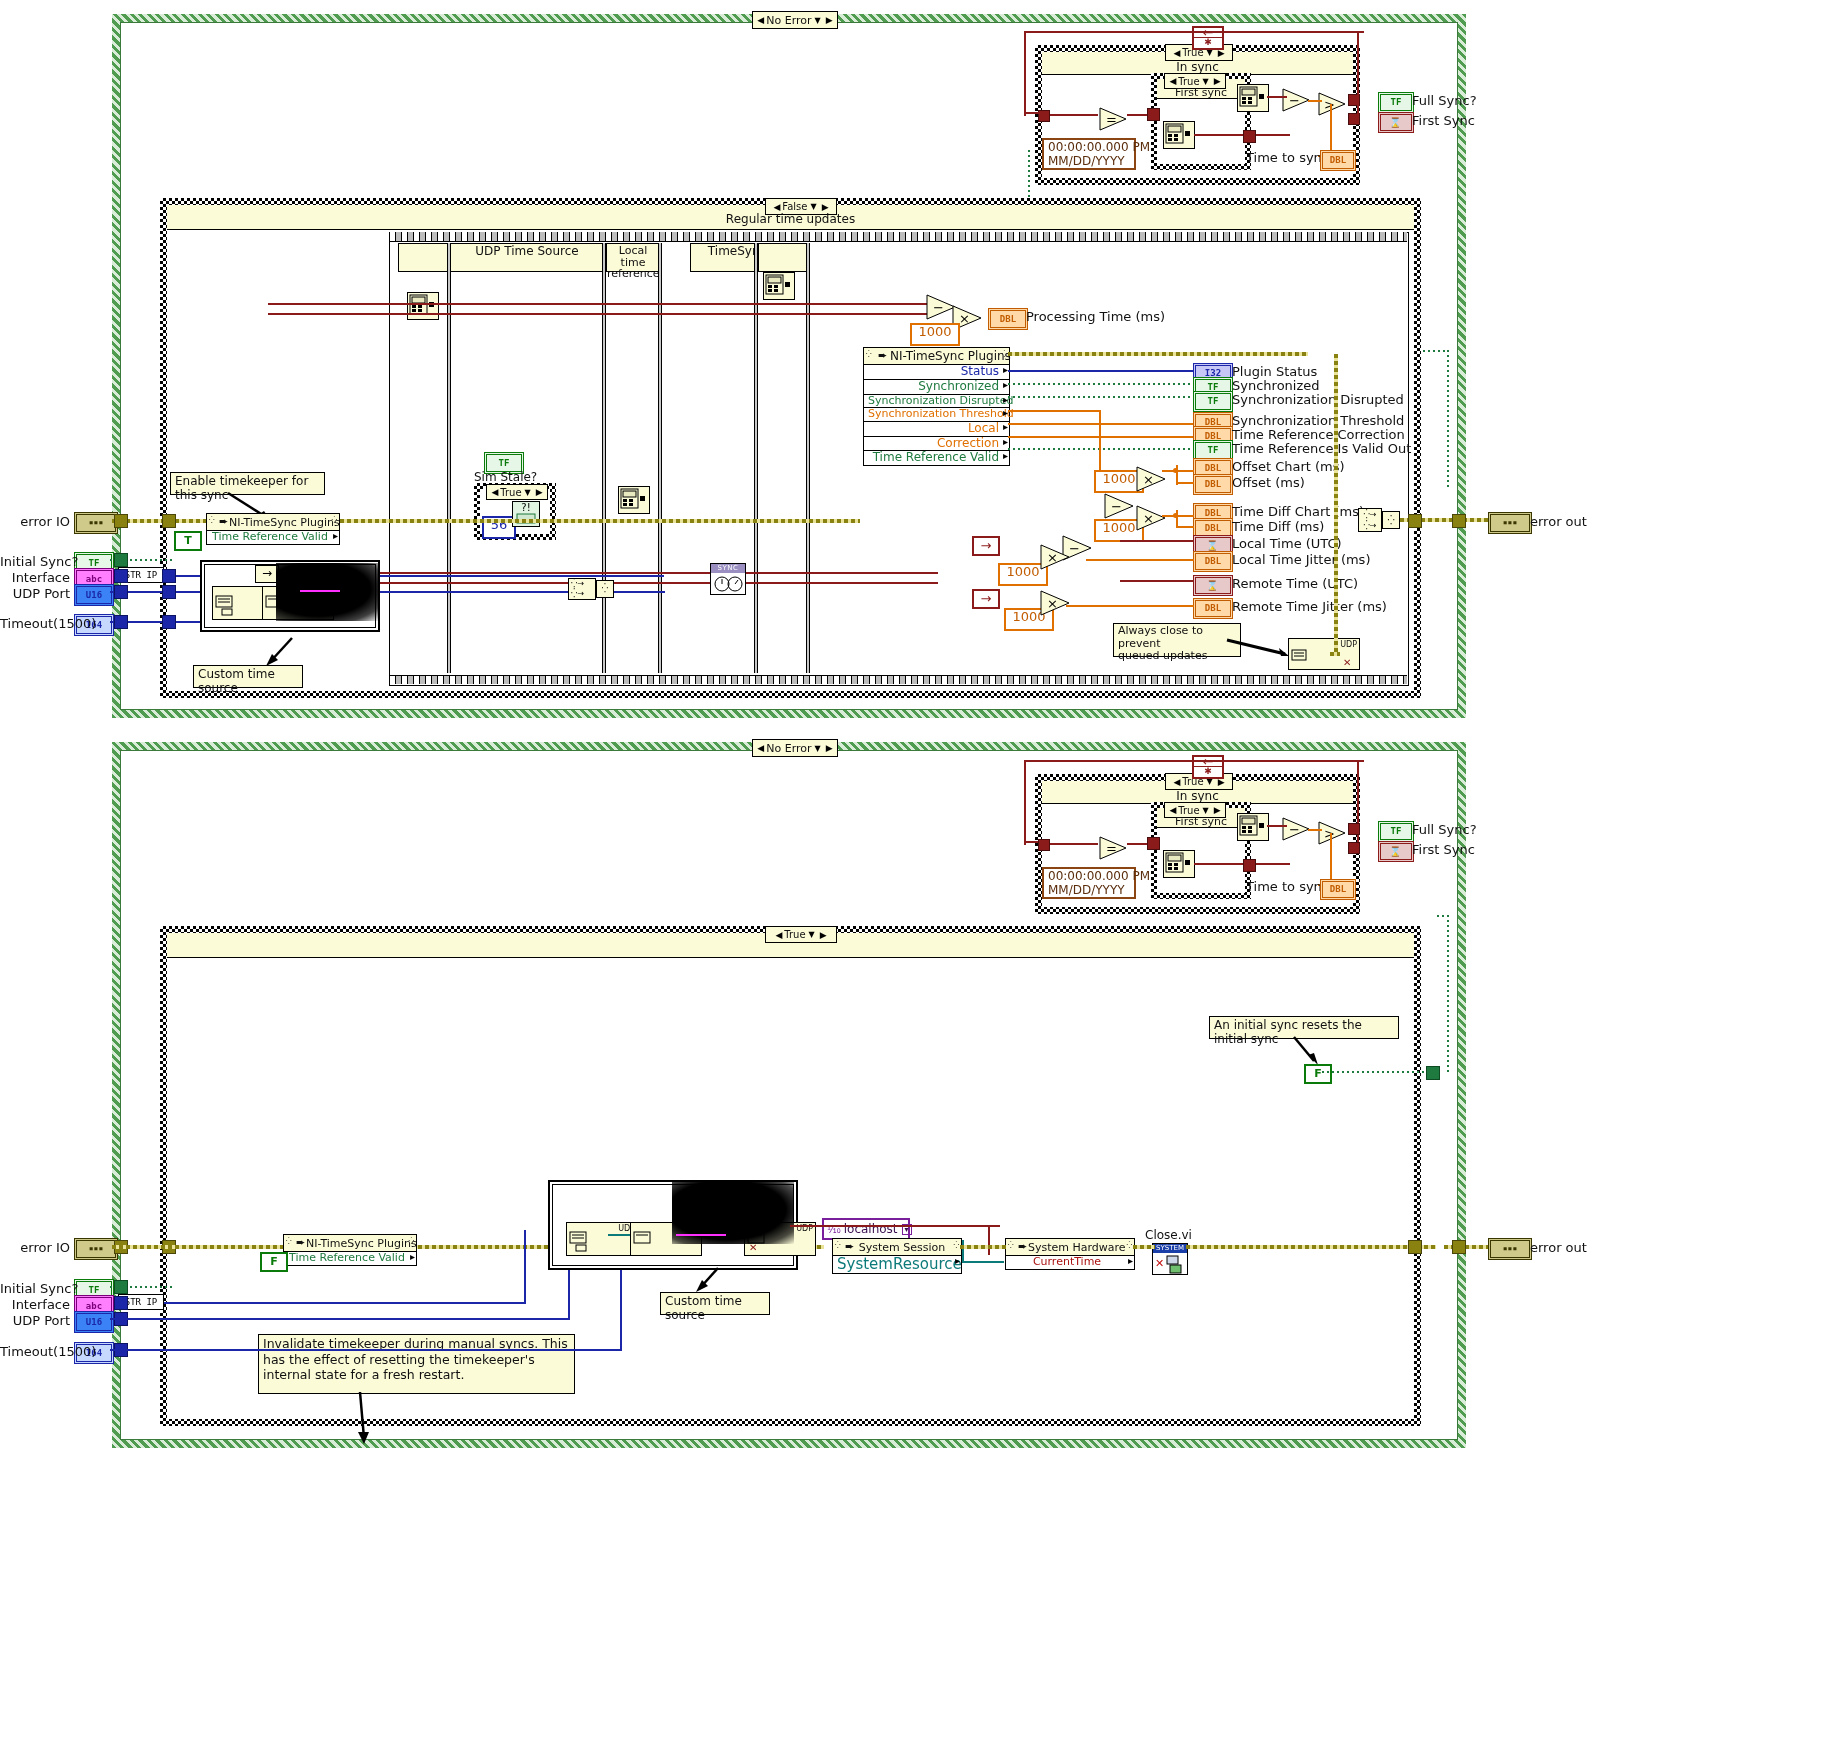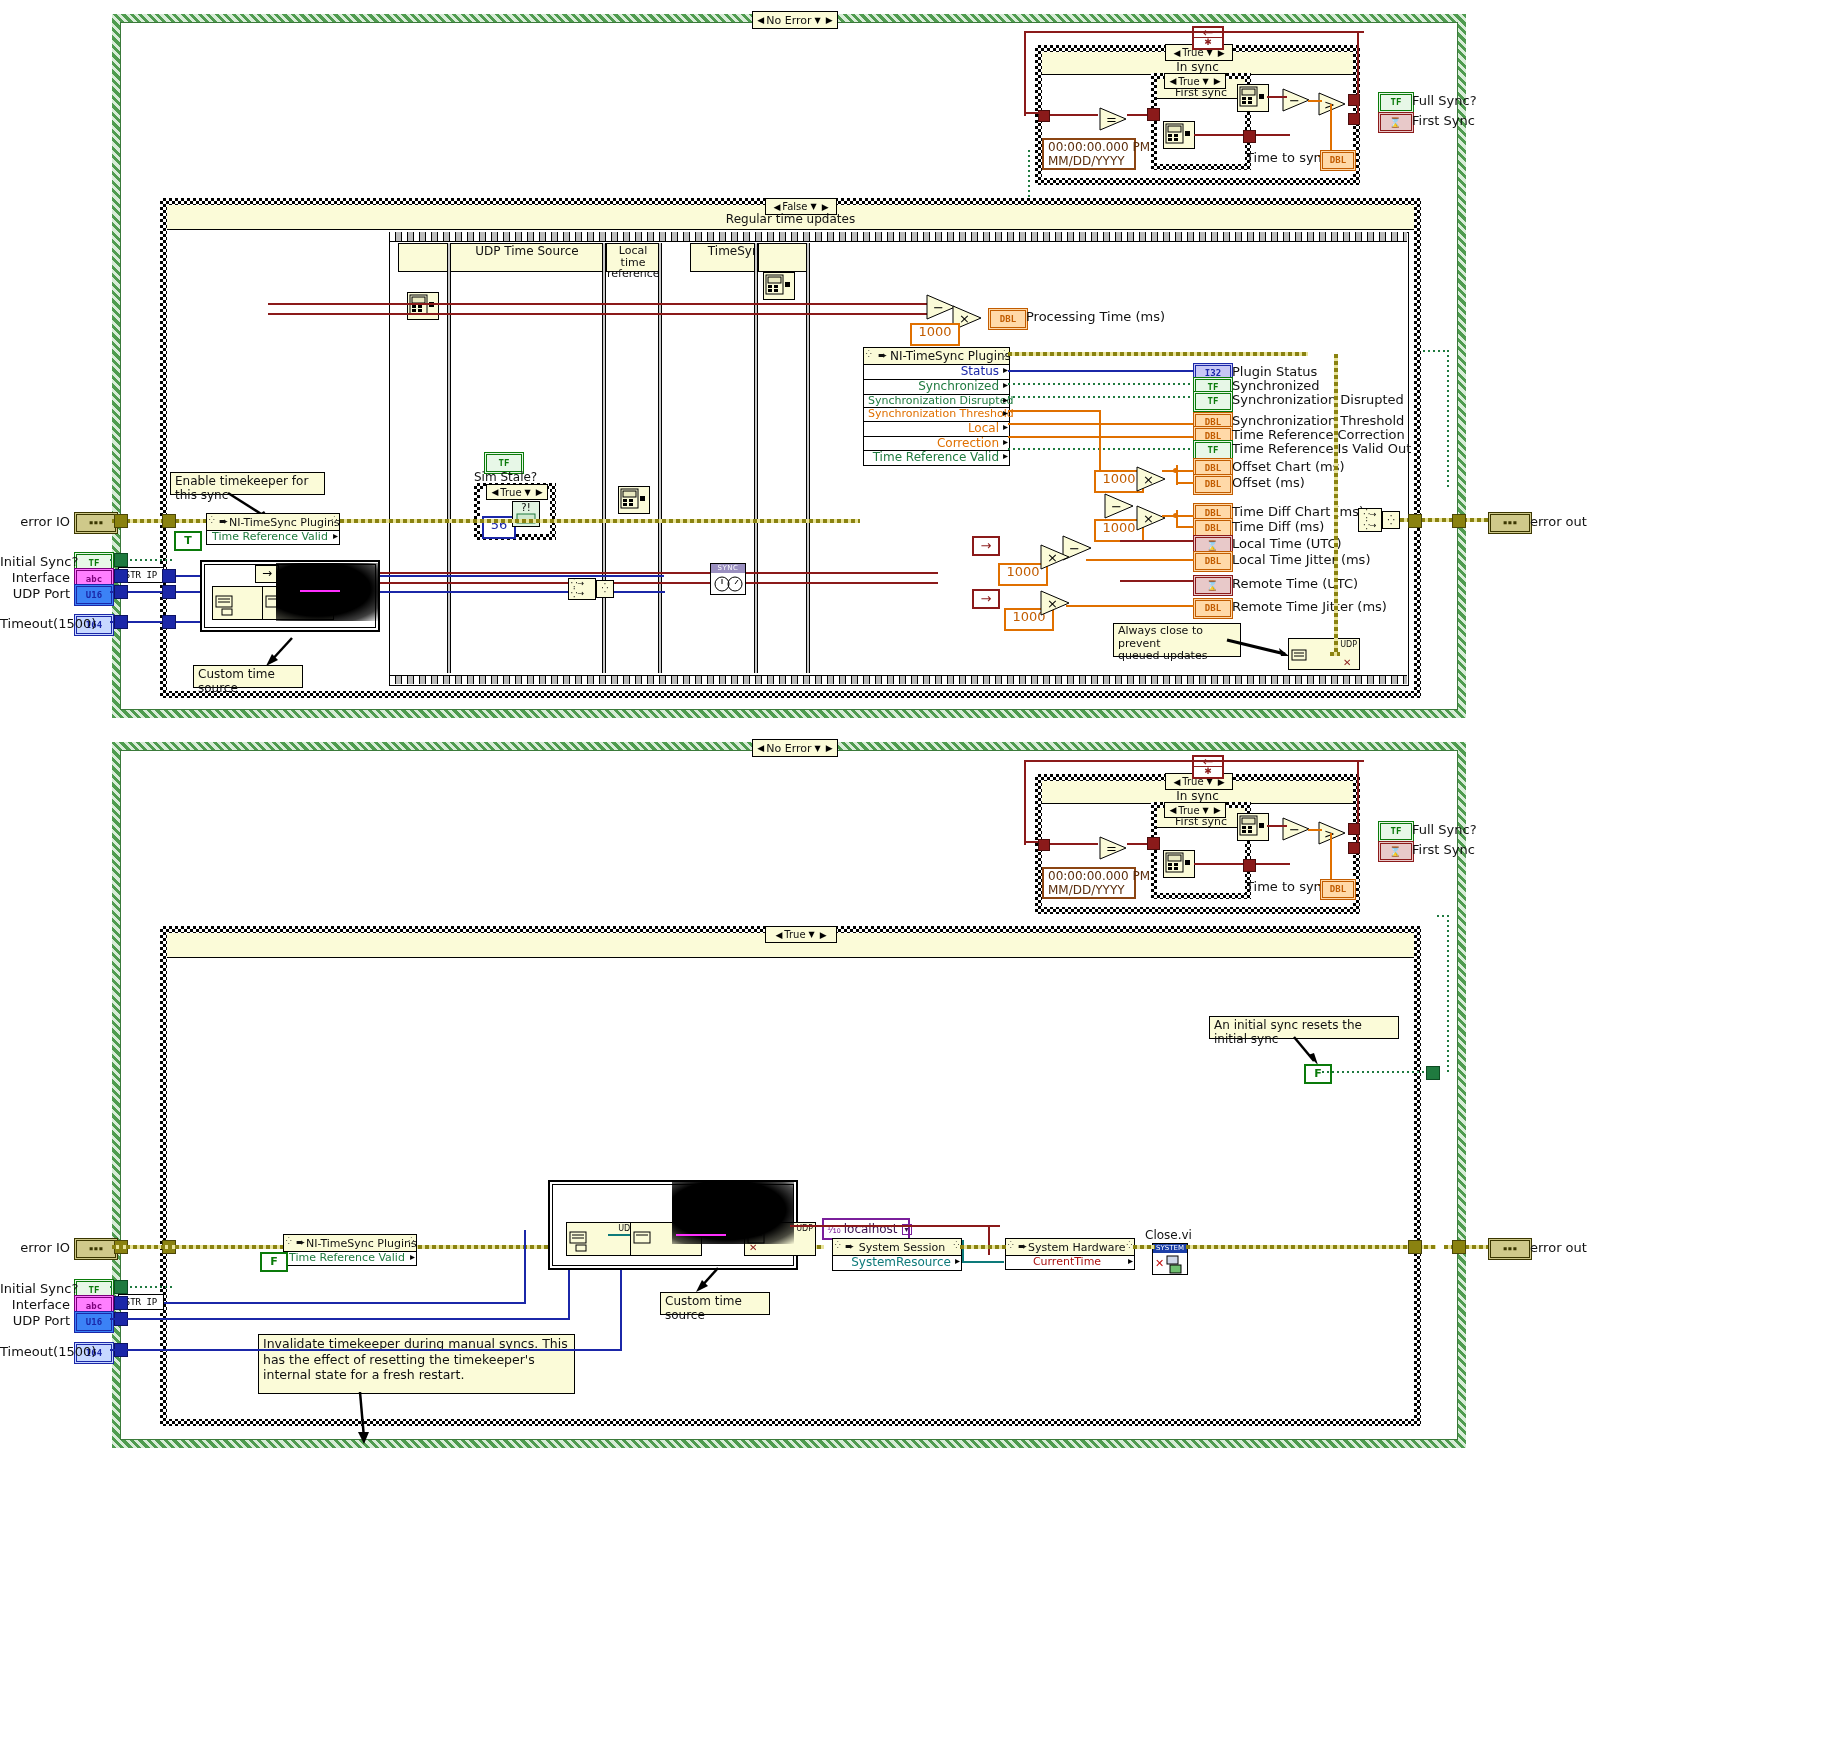--- a/index.html
+++ b/index.html
@@ -923,21 +923,21 @@
     <span class="chev">▾</span>
   </div>
 
   <div class="pnode" style="left:832px;top:1238px;width:128px;">
     <div class="hdr" style="padding:1px 12px;">
       <span style="position:absolute;left:2px;top:2px;font-size:7px;">⁛</span>
       <span style="position:absolute;left:12px;top:1px;font-size:11px;">➨</span>
       <span style="padding-left:10px;font-size:11px;">System Session</span>
       <span style="position:absolute;right:2px;top:2px;font-size:7px;">⁛</span>
     </div>
-    <div class="row c-teal" style="text-align:right;font-size:12px;">SystemResource</div>
+    <div class="row c-teal" style="text-align:right;font-size:15px;">SystemResource</div>
   </div>
 
   <div class="pnode" style="left:1005px;top:1238px;width:128px;">
     <div class="hdr" style="padding:1px 12px;">
       <span style="position:absolute;left:2px;top:2px;font-size:7px;">⁛</span>
       <span style="position:absolute;left:12px;top:1px;font-size:11px;">➨</span>
       <span style="padding-left:10px;font-size:11px;">System Hardware</span>
       <span style="position:absolute;right:2px;top:2px;font-size:7px;">⁛</span>
     </div>
     <div class="row c-red" style="text-align:center;font-size:11px;">CurrentTime</div>

